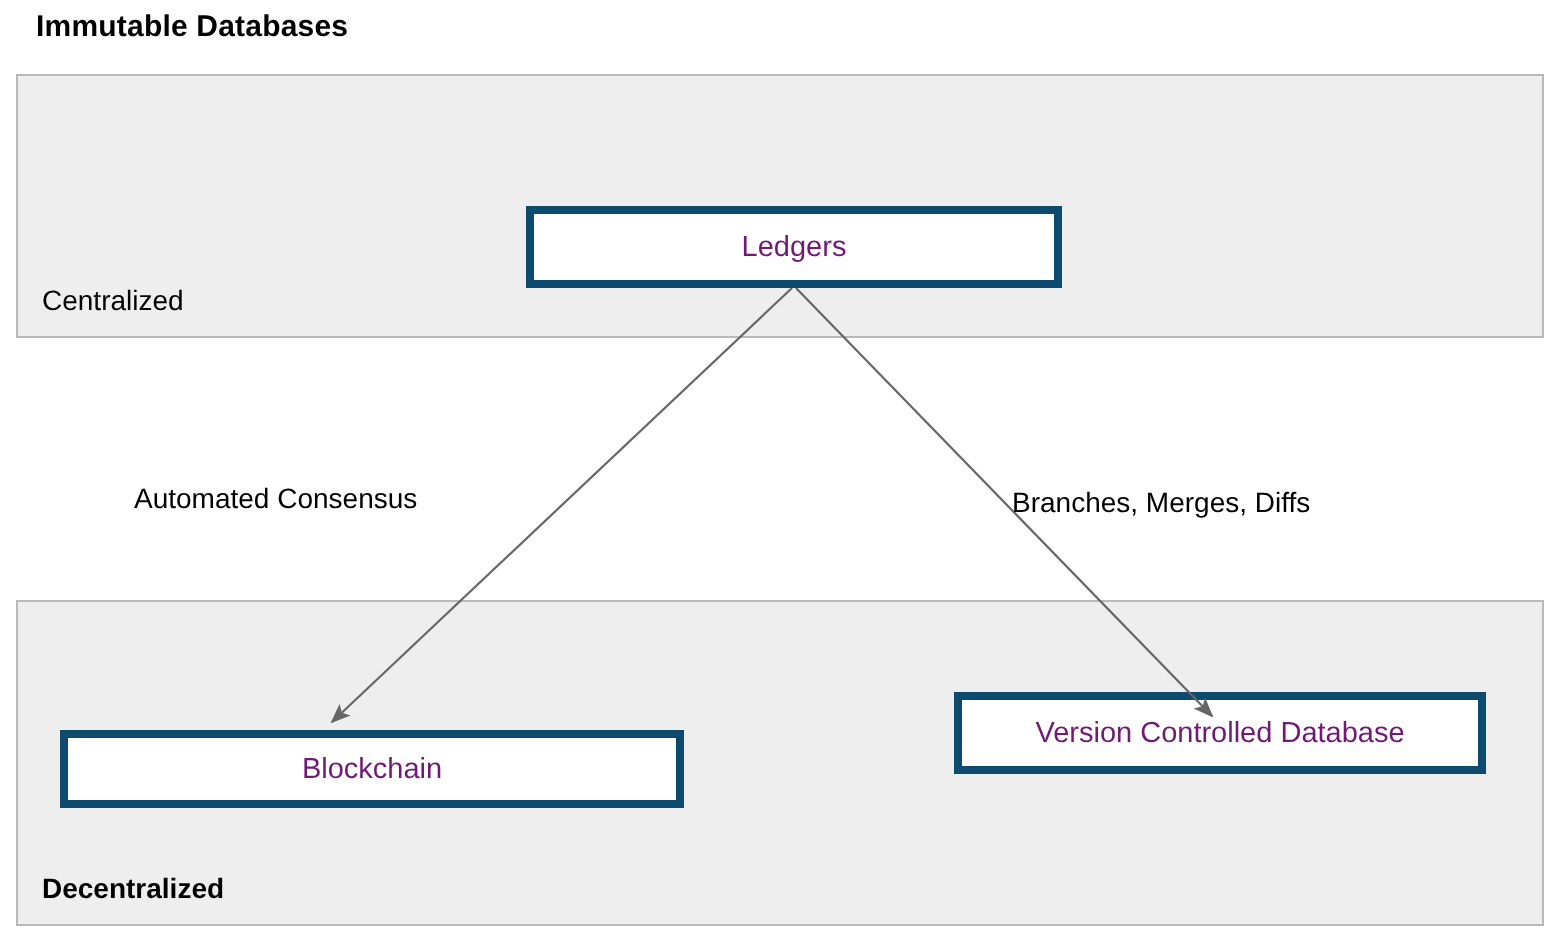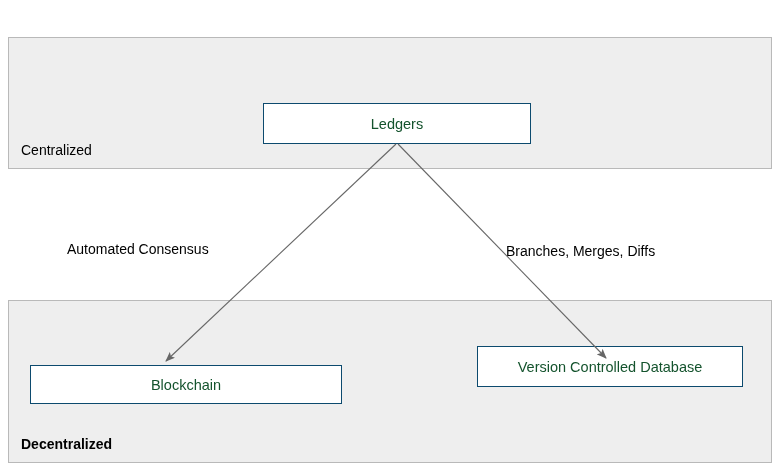--- a/index.html
+++ b/index.html
@@ -60,26 +60,26 @@
     bottom: 10px;
   }
   #label-decentralized {
     left: 12px;
     bottom: 10px;
     font-weight: bold;
   }
   .node-box {
     position: absolute;
     background: #ffffff;
-    border: 1px solid #0c4a6e;
+    border: 4px solid #0c4a6e;
     box-sizing: border-box;
     display: flex;
     align-items: center;
     justify-content: center;
-    color: #14532d;
+    color: #701a75;
     font-size: 14.5px;
     white-space: nowrap;
   }
   #node-ledgers {
     left: 263px;
     top: 103px;
     width: 268px;
     height: 41px;
   }
   #node-blockchain {
@@ -116,20 +116,21 @@
   #edge-label-right {
     left: 506px;
     top: 243px;
   }
 </style>
 </head>
 <body>
 
 <div id="diagram-root">
 
+  <div class="page-title">Immutable Databases</div>
 
   <div class="group-box" id="group-centralized">
     <div class="group-label" id="label-centralized">Centralized</div>
   </div>
 
   <div class="group-box" id="group-decentralized">
     <div class="group-label" id="label-decentralized">Decentralized</div>
   </div>
 
   <div class="node-box" id="node-ledgers">Ledgers</div>

